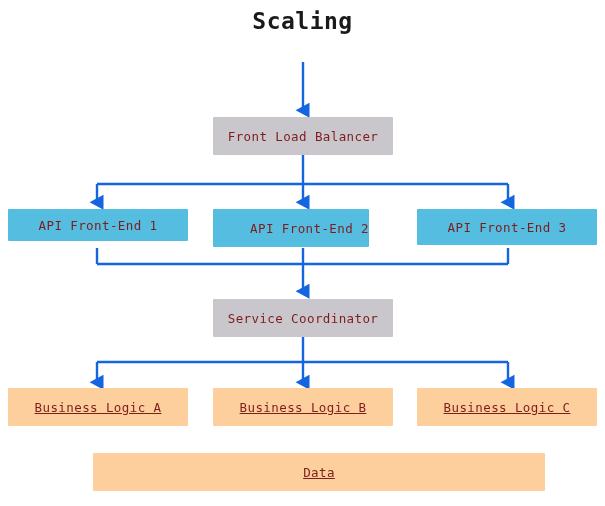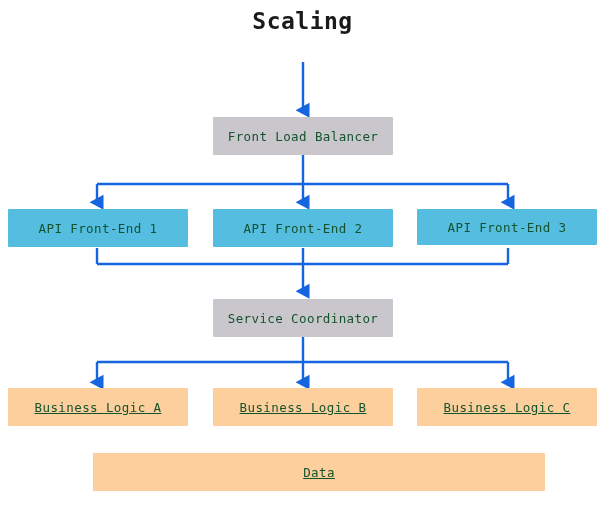--- a/index.html
+++ b/index.html
@@ -33,21 +33,21 @@
     letter-spacing: 0.5px;
     color: #1a1a1a;
     white-space: pre;
   }
   .node {
     position: absolute;
     box-sizing: border-box;
     display: flex;
     align-items: center;
     justify-content: center;
-    color: #14532d;
+    color: #7f1d1d;
     font-family: "DejaVu Sans Mono", "Liberation Mono", monospace;
     font-size: 12.5px;
     letter-spacing: 0.4px;
     white-space: pre;
     border-radius: 1px;
     user-select: none;
   }
   .node.gray   { background: #c9c6cc; }
   .node.cyan   { background: #55bde0; }
   .node.orange { background: #fccf9c; text-decoration: underline; }
@@ -97,25 +97,25 @@
       <path d="M97,362 L97,382" marker-end="url(#arrowhead)"></path>
       <path d="M303,362 L303,382" marker-end="url(#arrowhead)"></path>
       <path d="M508,362 L508,382" marker-end="url(#arrowhead)"></path>
     </g>
   </svg>
 
   <div class="node gray" style="left:213px; top:117px; width:180px; height:38px;">
     <span>Front Load Balancer</span>
   </div>
 
-  <div class="node cyan" style="left:8px; top:209px; width:180px; height:38px;text-align:center;">
+  <div class="node cyan" style="left:8px; top:209px; width:180px; height:32px;text-align:center;">
     <span>API Front-End 1</span>
   </div>
 
-  <div class="node cyan" style="left:213px; top:209px; width:180px; height:38px;">
+  <div class="node cyan" style="left:213px; top:209px; width:156px; height:38px;justify-content:flex-end;">
     <span>API Front-End 2</span>
   </div>
 
   <div class="node cyan" style="left:417px; top:209px; width:180px; height:36px;">
     <span>API Front-End 3</span>
   </div>
 
   <div class="node gray" style="left:213px; top:299px; width:180px; height:38px;">
     <span>Service Coordinator</span>
   </div>

